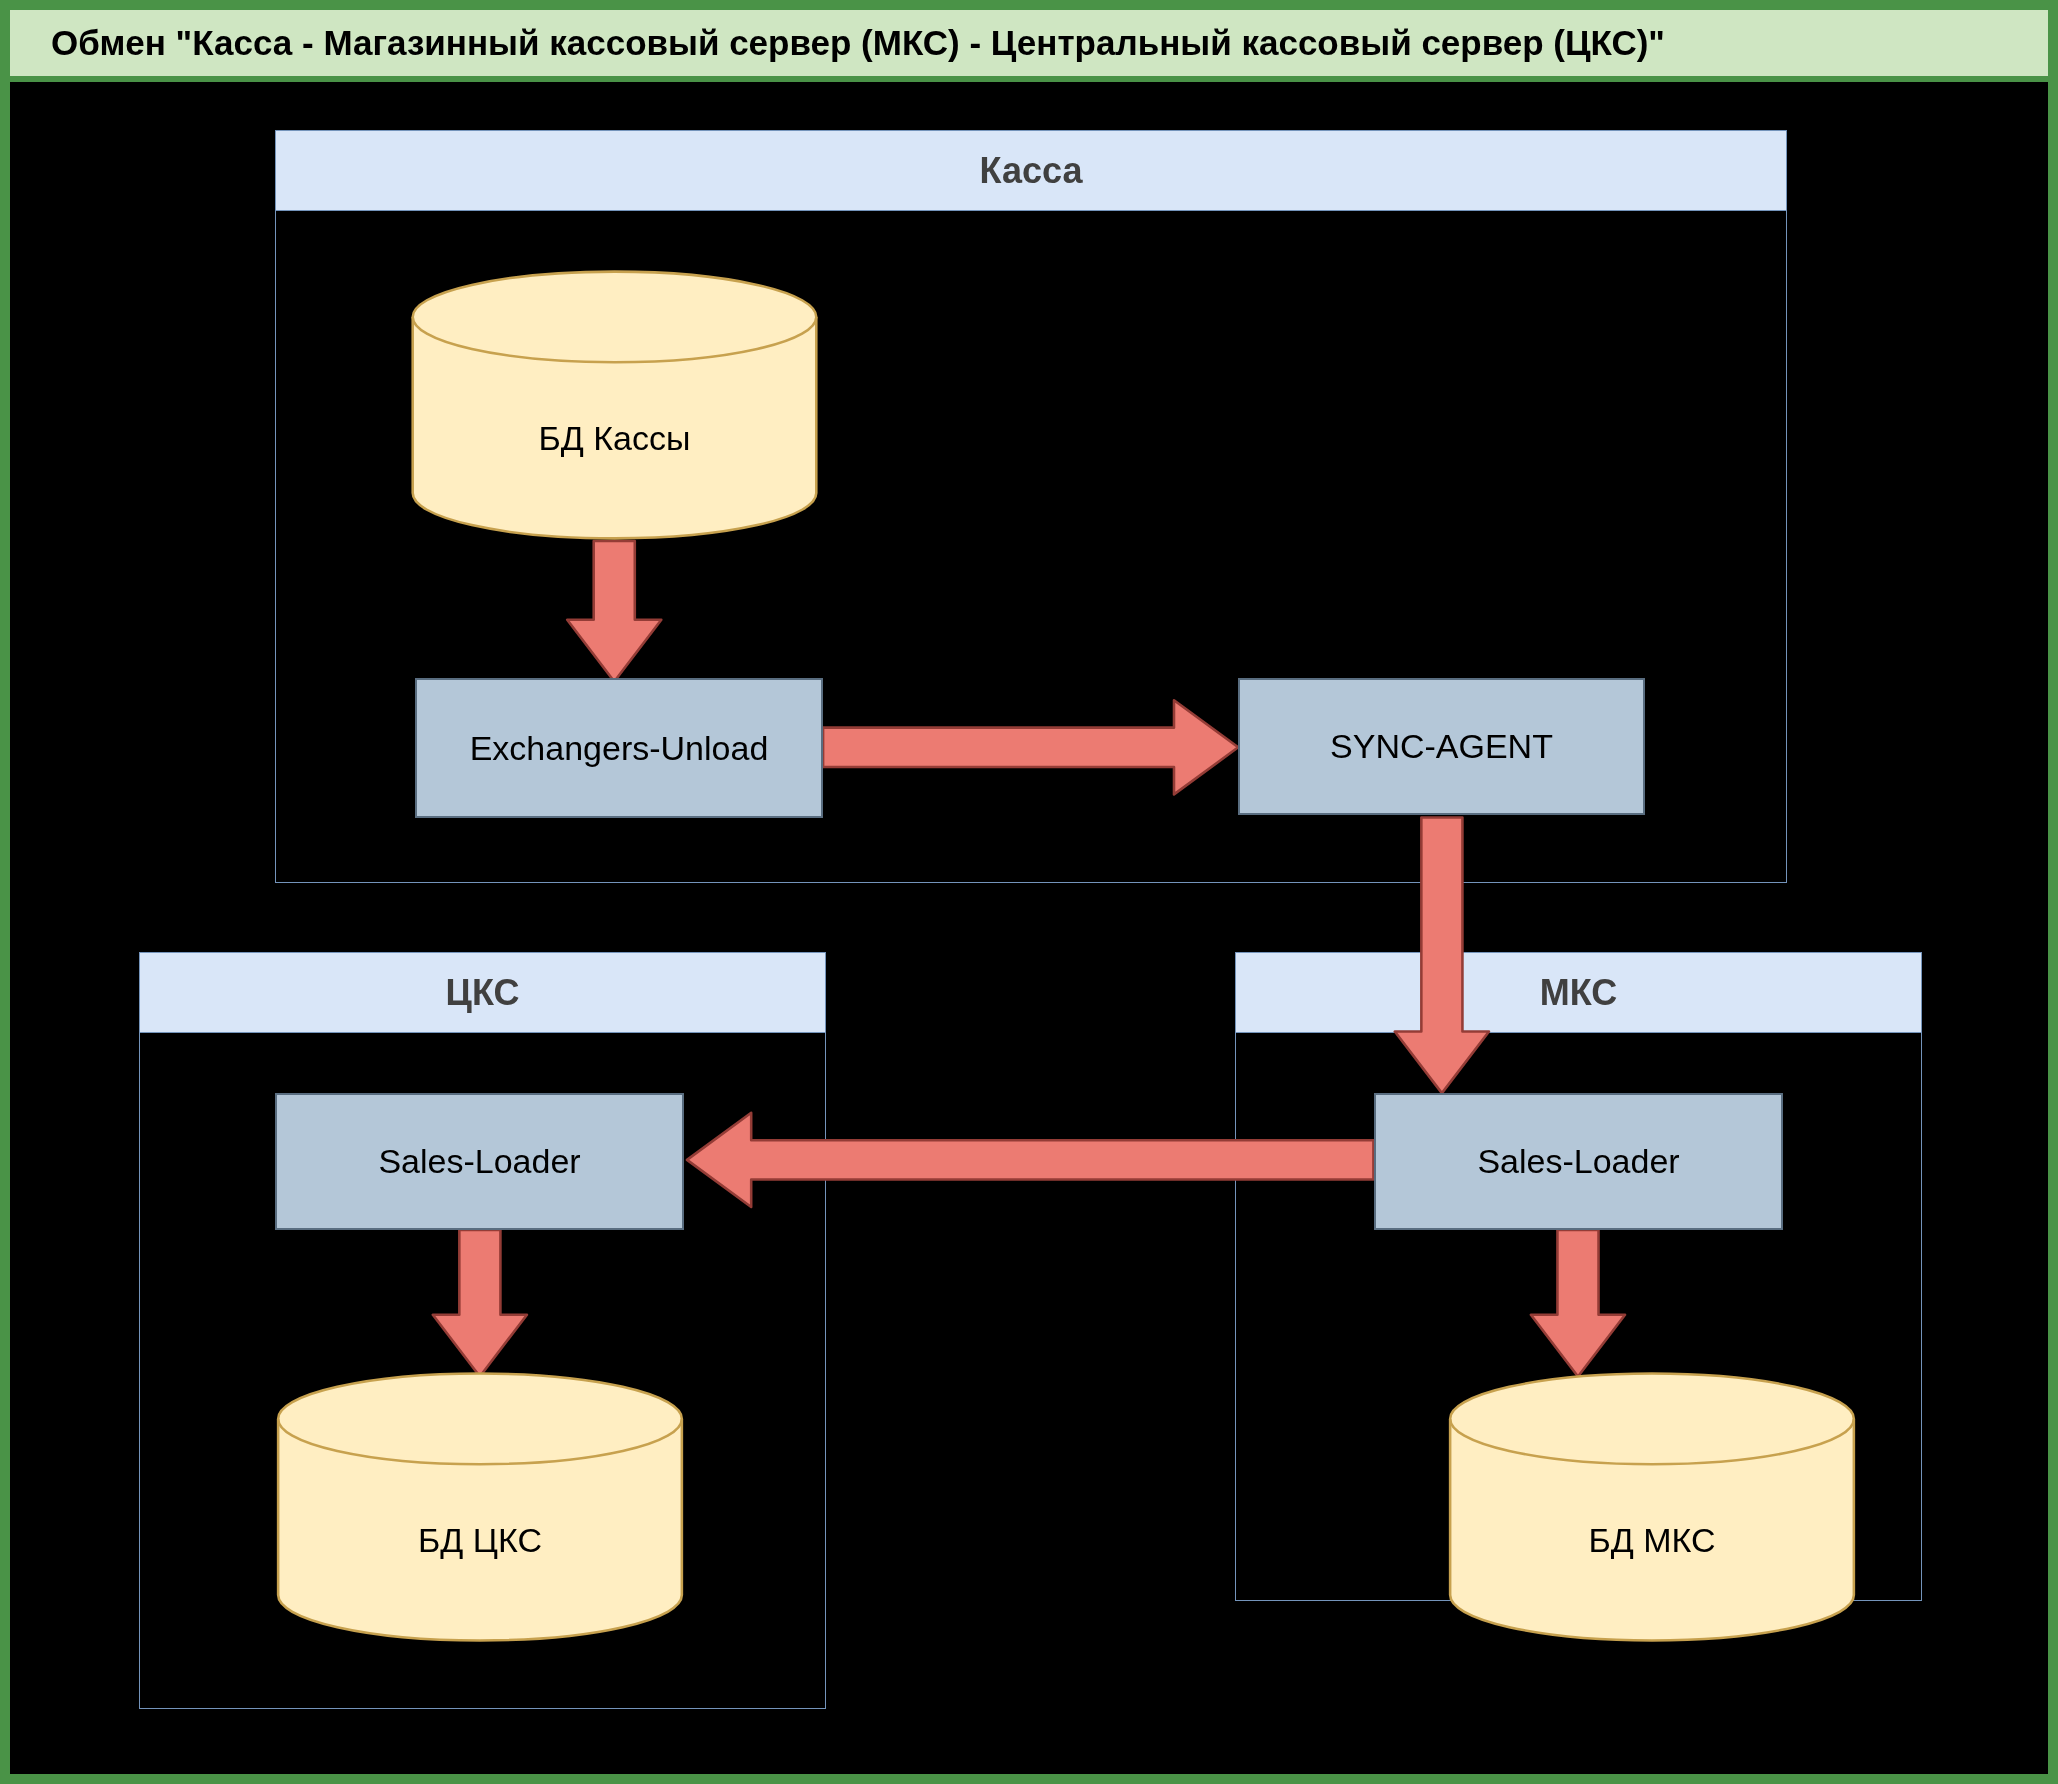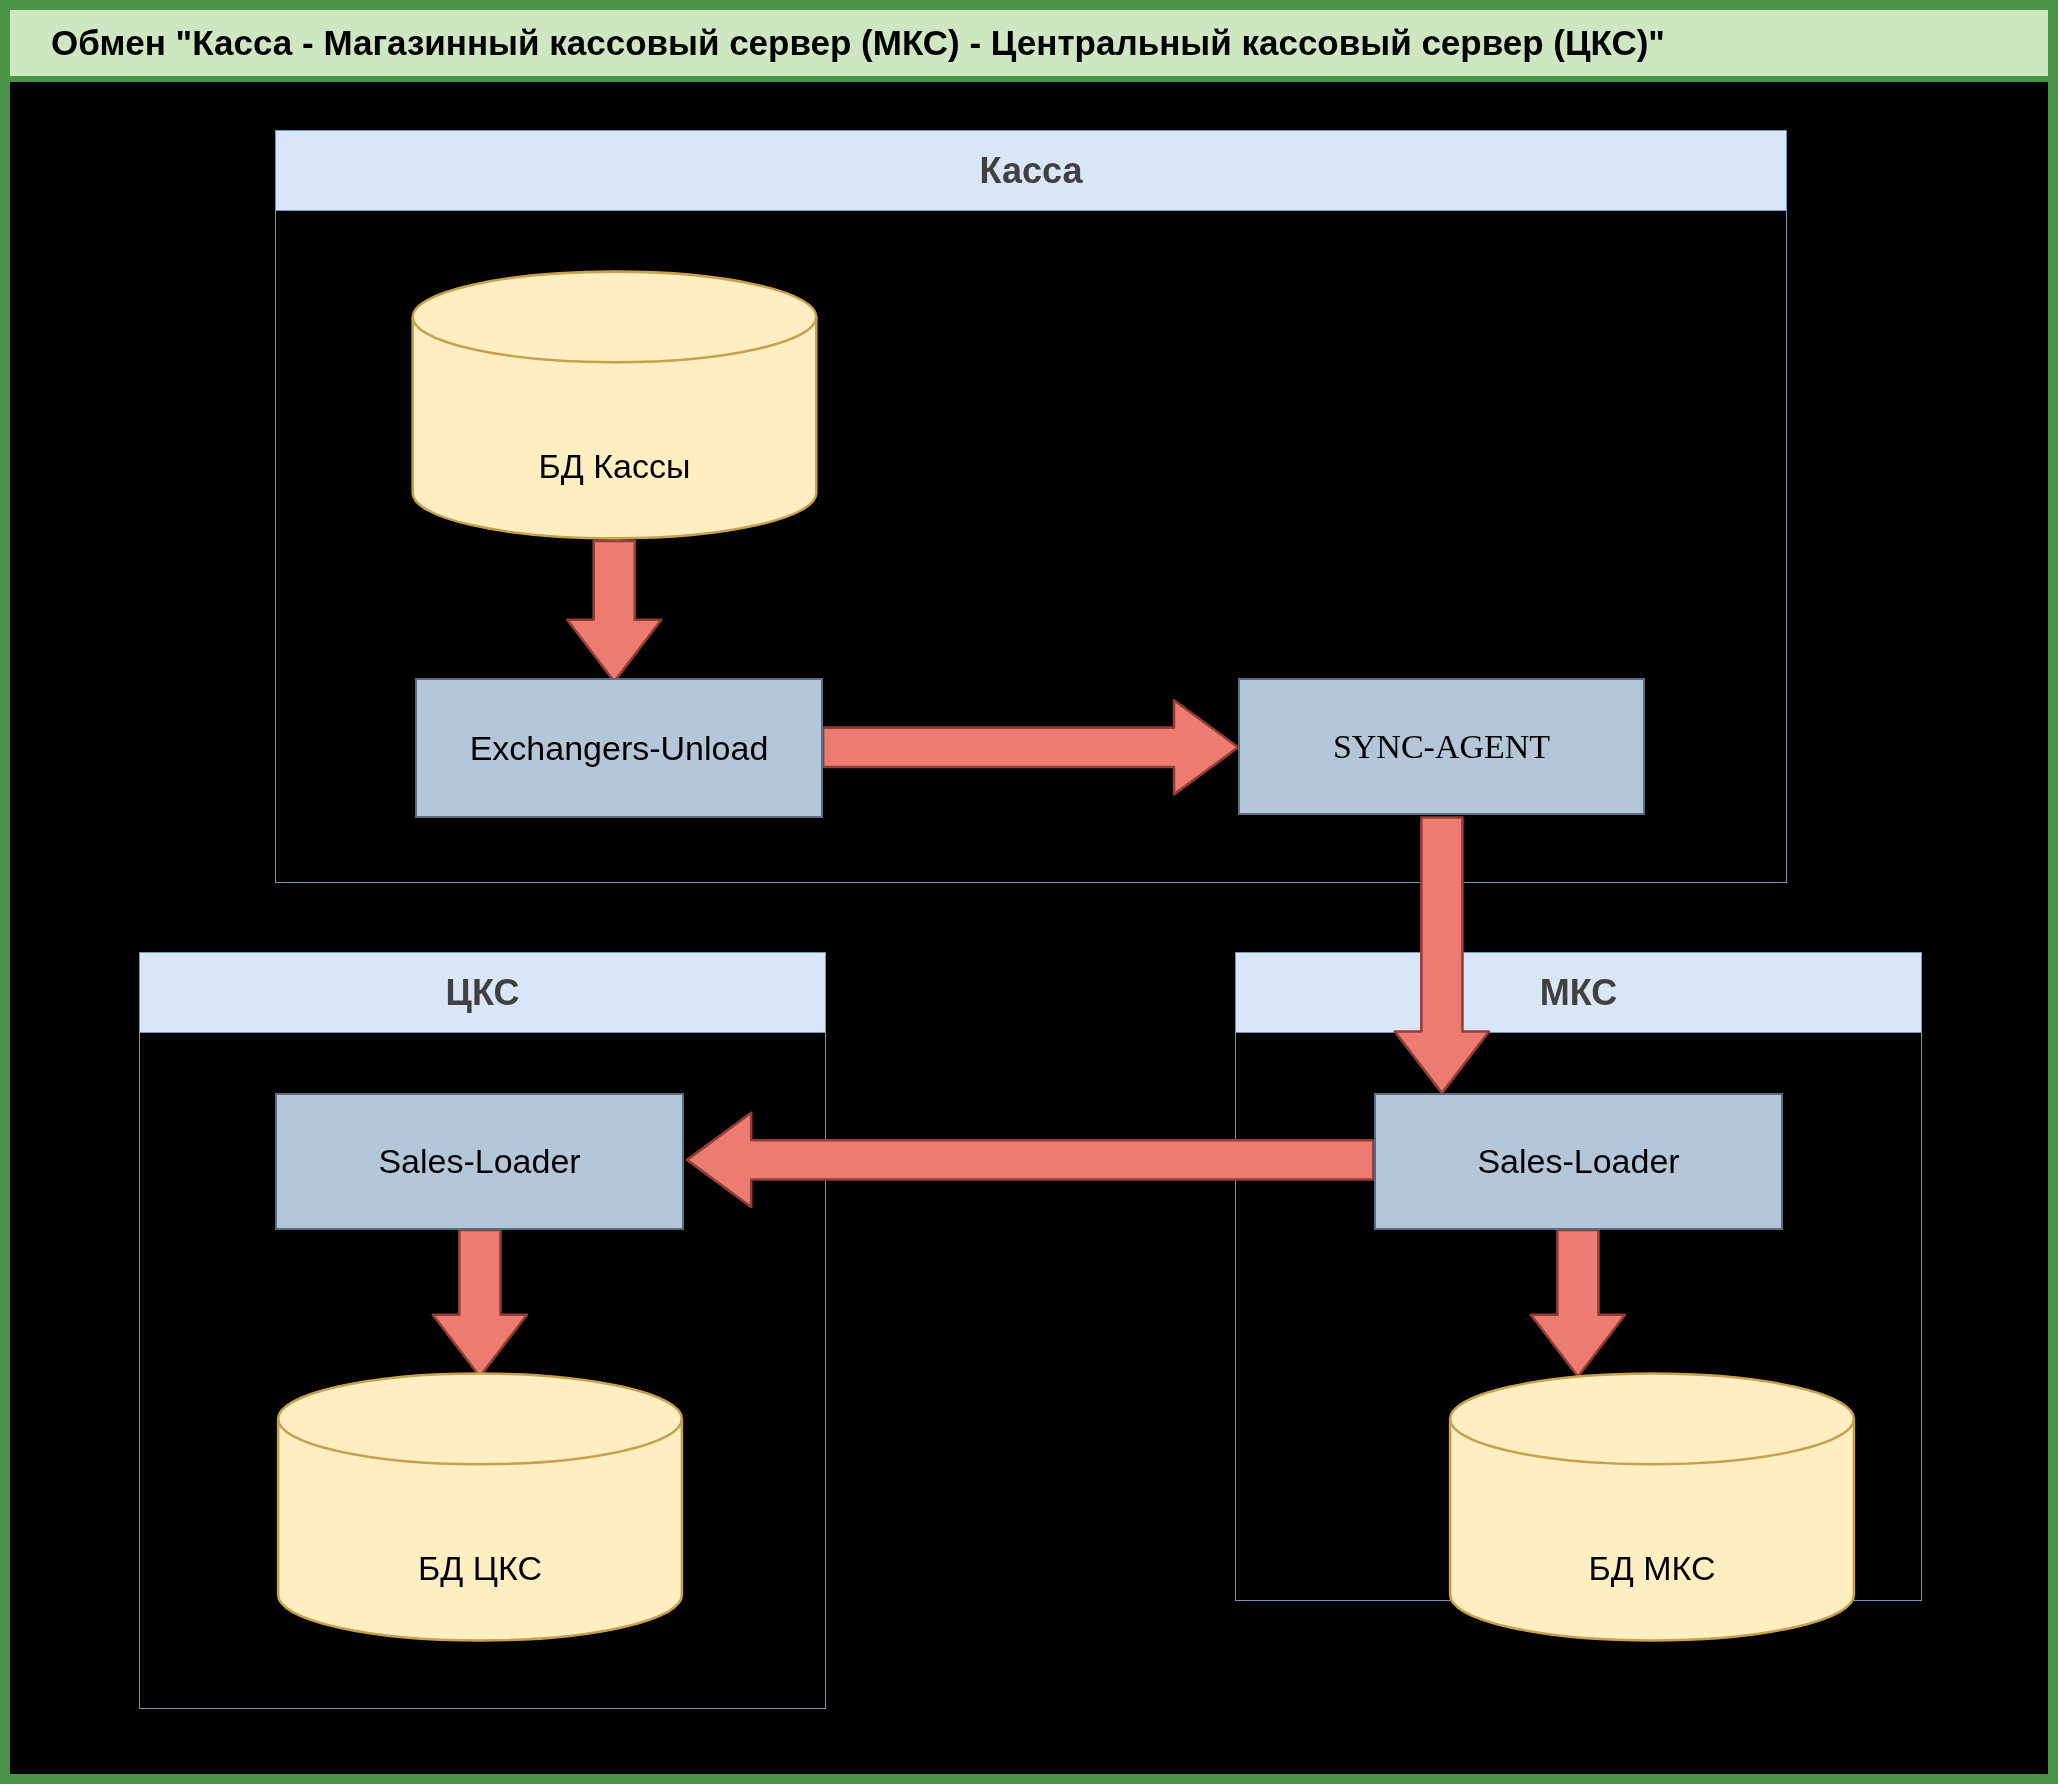--- a/index.html
+++ b/index.html
@@ -80,21 +80,21 @@
   }
 
   .db { }
   .db svg { display:block; width:100%; height:100%; }
   .cyl-body { fill:var(--db-fill); stroke:var(--db-border); stroke-width:3; }
   .cyl-rim  { fill:none; stroke:var(--db-border); stroke-width:3; }
   .db-label {
     position:absolute; left:0; right:0; top:62%;
     transform:translateY(-50%);
     text-align:center;
-    font-size:34px; color:#000;margin-top:28px;
+    font-size:34px; color:#000;
   }
 </style>
 </head>
 <body>
 
 <div class="page">
 
   <div class="titlebar">
     <div class="title">Обмен "Касса - Магазинный кассовый сервер (МКС) - Центральный кассовый сервер (ЦКС)"</div>
   </div>
@@ -133,21 +133,21 @@
         <path class="cyl-body" d="M2 56 V262 A236 53 0 0 0 474 262 V56 A236 53 0 0 0 2 56 Z"></path>
         <path class="cyl-rim" d="M2 56 A236 53 0 0 0 474 56"></path>
       </svg>
       <div class="db-label">БД Кассы</div>
     </div>
 
     <div class="node process" style="left:405px; top:596px; width:408px; height:140px;">
       <span>Exchangers-Unload</span>
     </div>
 
-    <div class="node process" style="left:1228px; top:596px; width:407px; height:137px;font-family:Liberation Serif, serif;">
+    <div class="node process" style="left:1228px; top:596px; width:407px; height:137px;">
       <span>SYNC-AGENT</span>
     </div>
 
     <div class="node process" style="left:265px; top:1011px; width:409px; height:137px;">
       <span>Sales-Loader</span>
     </div>
 
     <div class="node process" style="left:1364px; top:1011px; width:409px; height:137px;">
       <span>Sales-Loader</span>
     </div>

